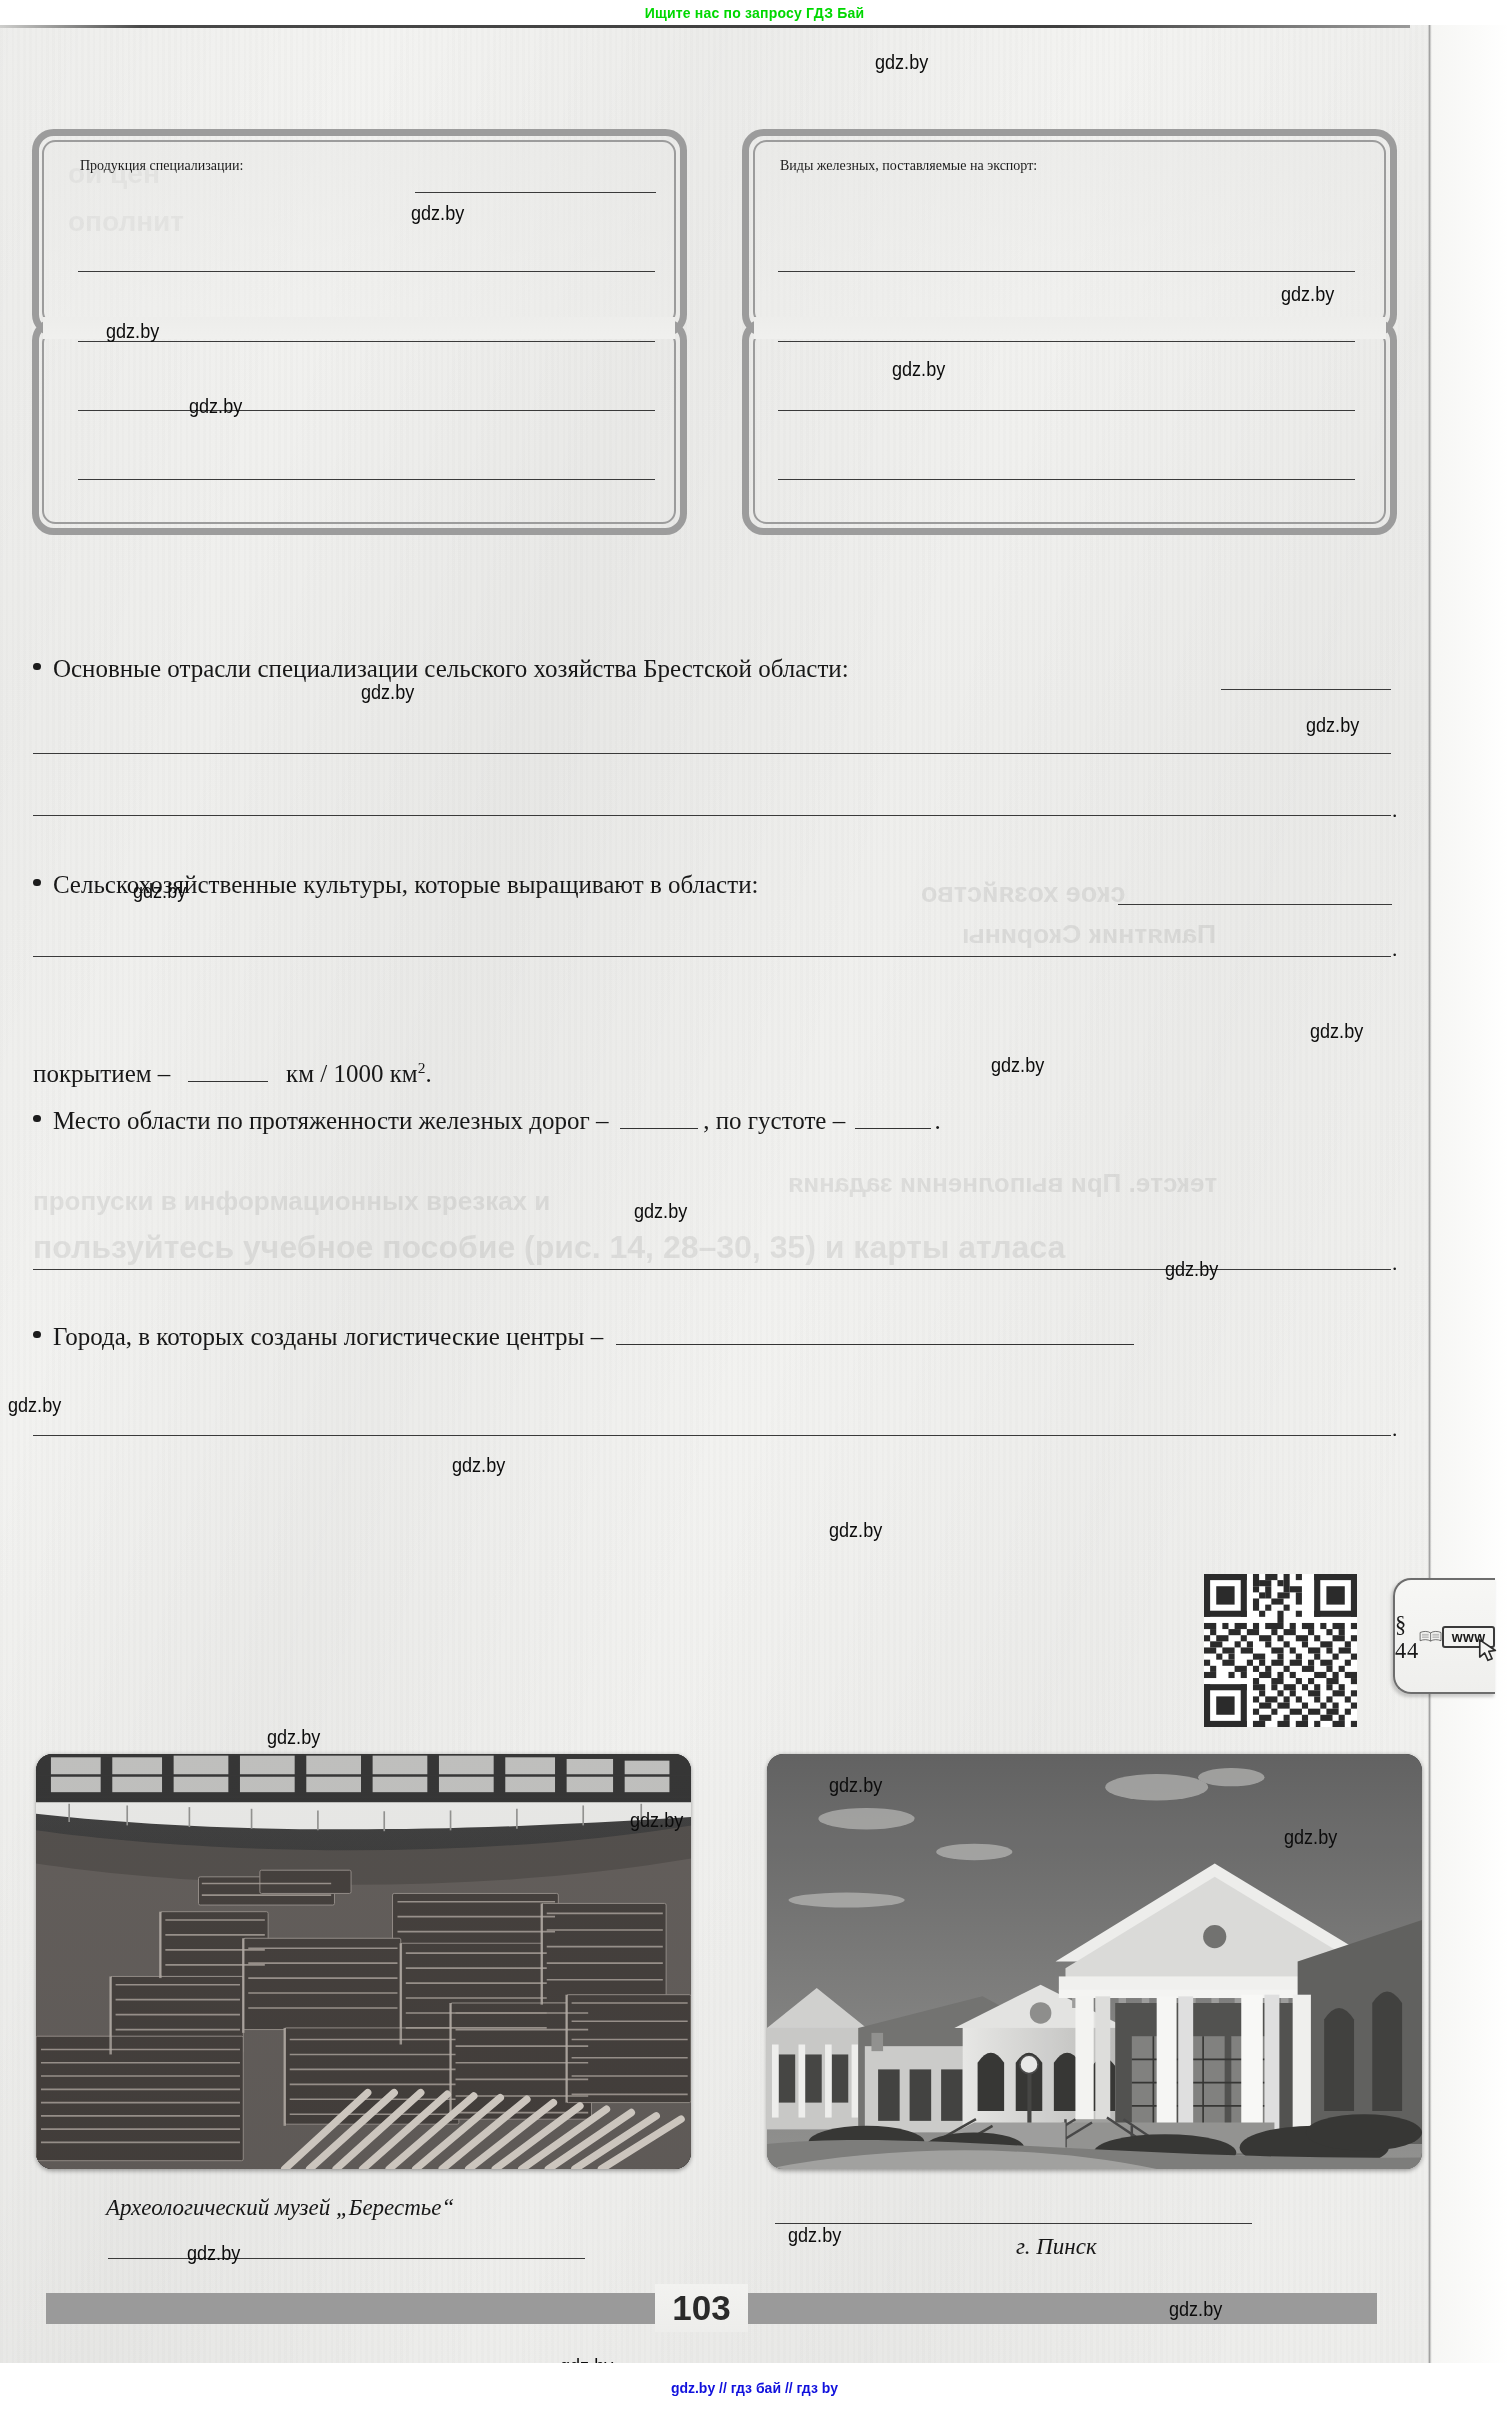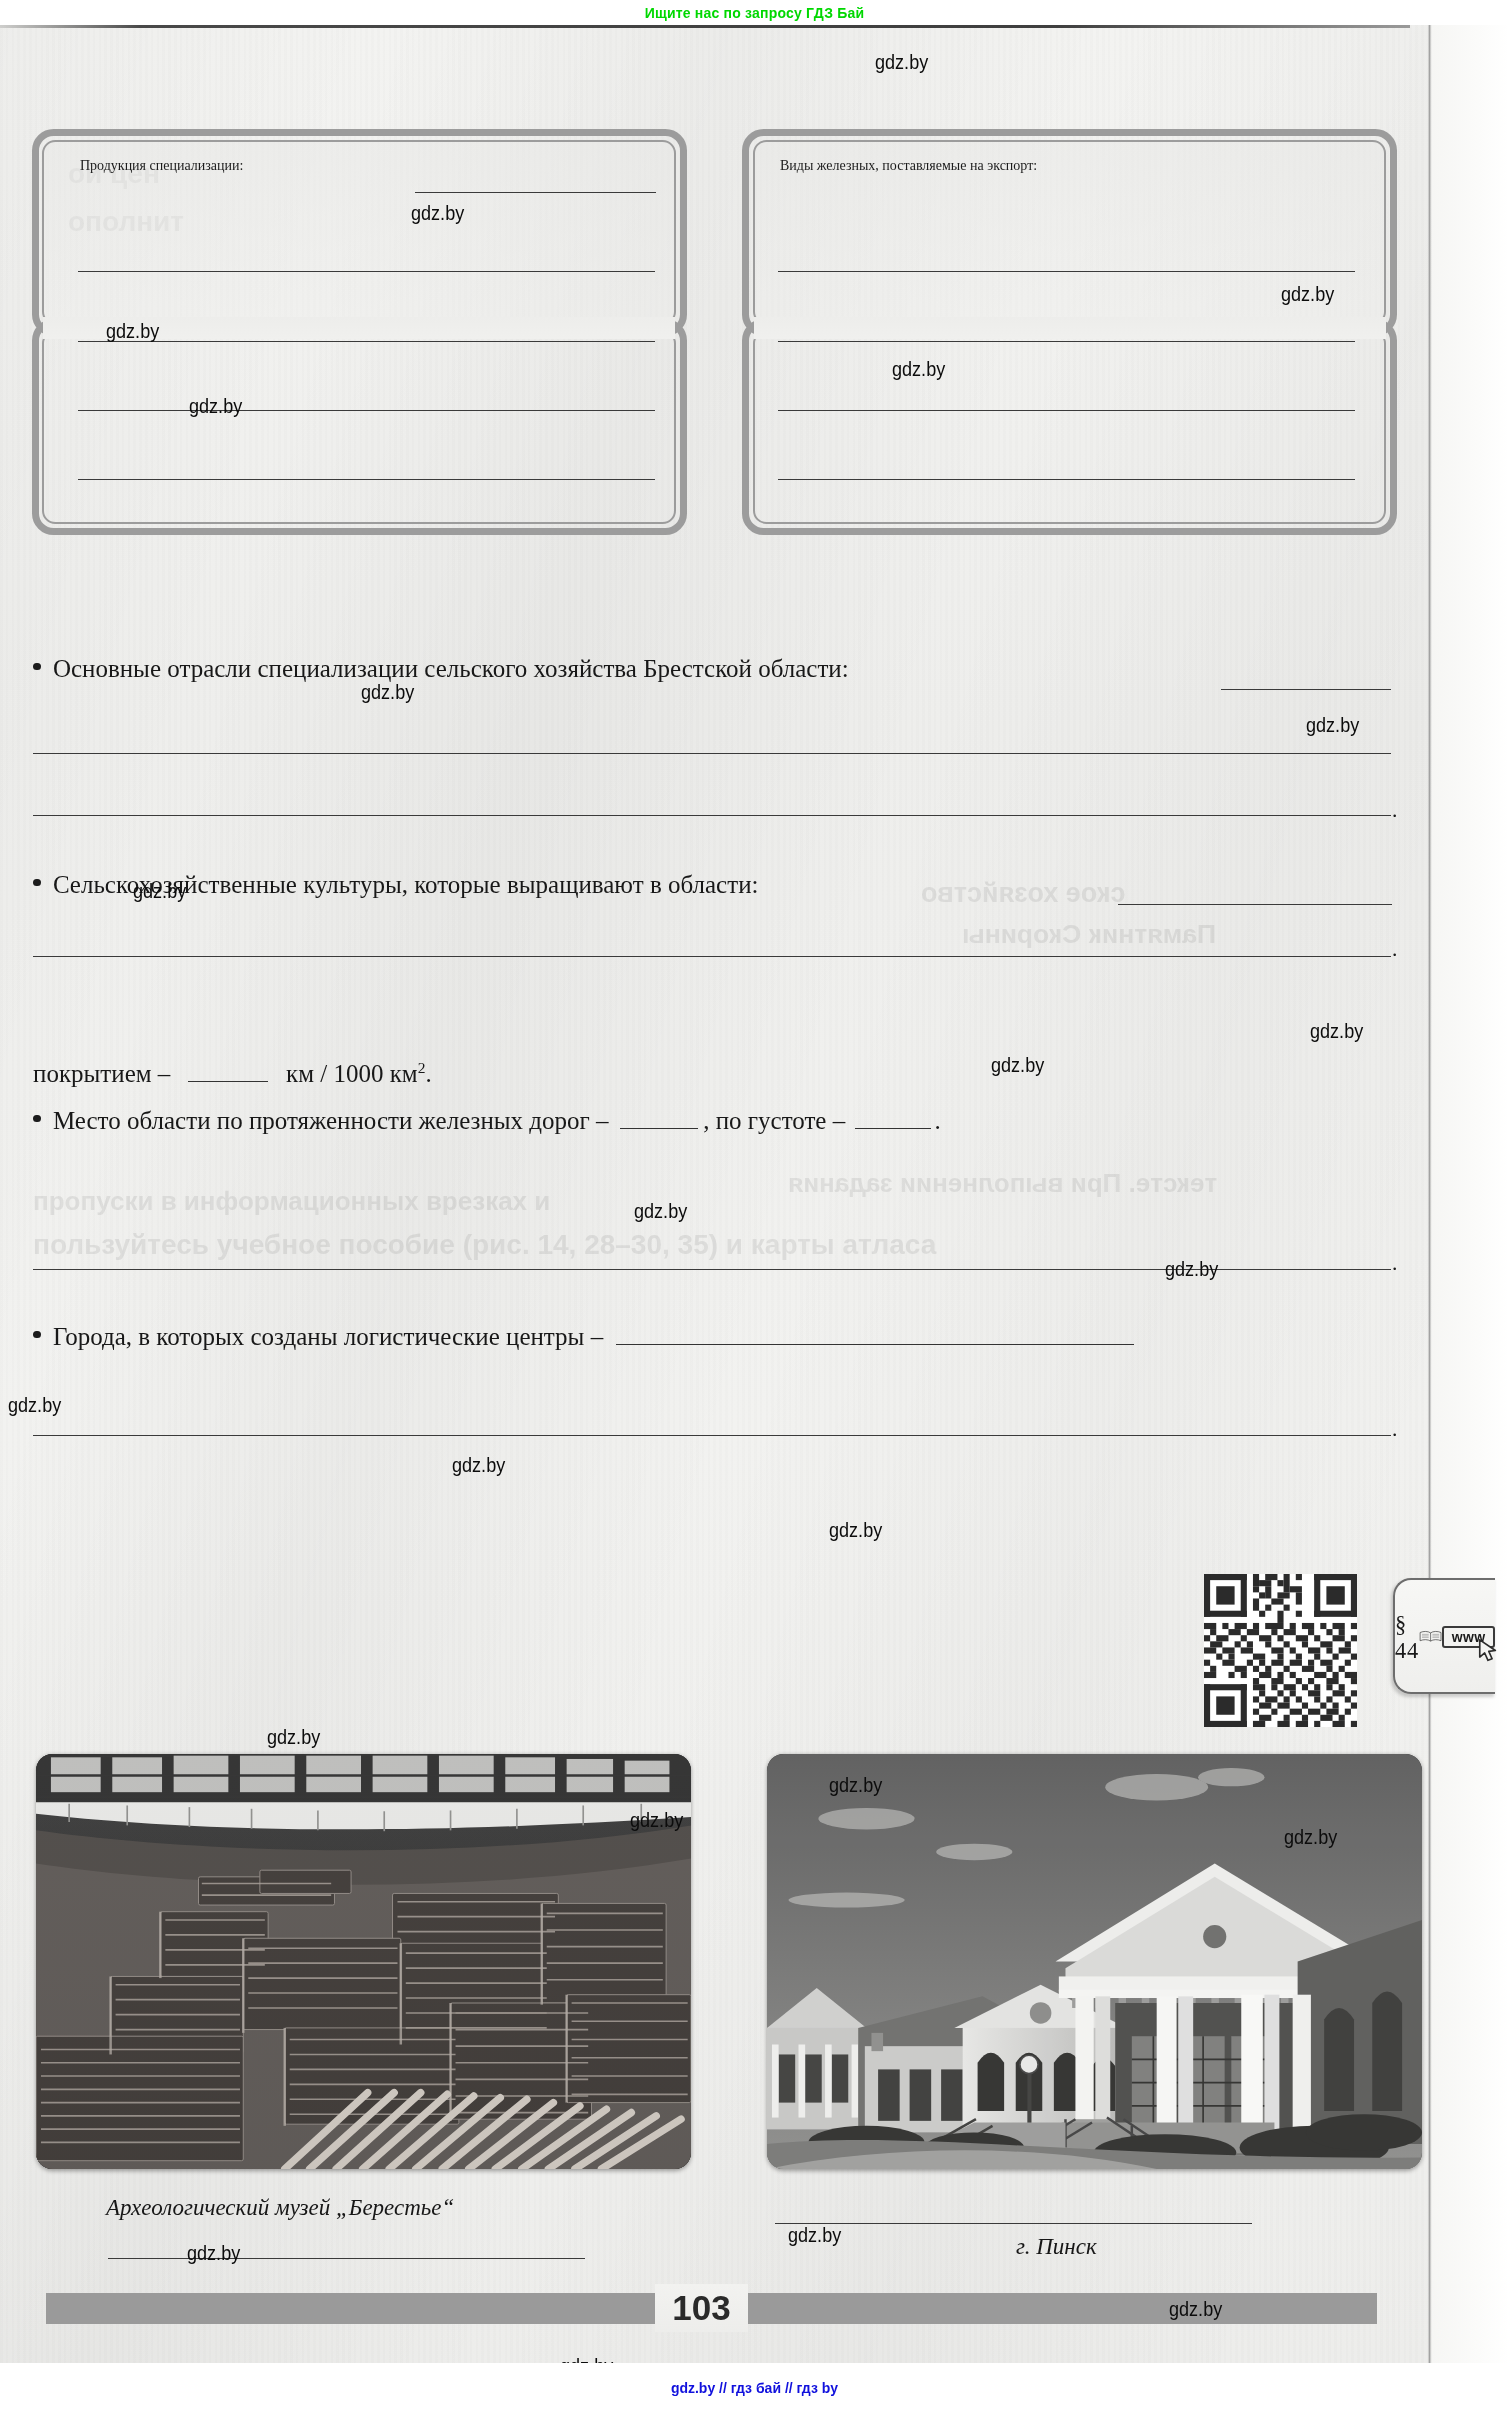--- a/index.html
+++ b/index.html
@@ -209,21 +209,21 @@
 
   <div class="scan-top-edge"></div>
   <div class="gutter-rule"></div>
   <div class="gutter-band"></div>
 
   <div class="ghost" style="left:68px;top:133px;font-size:28px;">ой цен</div>
   <div class="ghost" style="left:68px;top:181px;font-size:28px;">ополнит</div>
   <div class="ghost rev" style="left:921px;top:853px;font-size:27px;">ское хозяйство</div>
   <div class="ghost rev" style="left:962px;top:894px;font-size:26.5px;">Памятник Скорины</div>
   <div class="ghost" style="left:33px;top:1161px;font-size:26px;">пропуски в информационных врезках и</div>
-  <div class="ghost" style="left:33px;top:1204px;font-size:28px;">пользуйтесь учебное пособие (рис. 14, 28–30, 35) и карты атласа</div>
+  <div class="ghost" style="left:33px;top:1204px;font-size:32px;">пользуйтесь учебное пособие (рис. 14, 28–30, 35) и карты атласа</div>
   <div class="ghost rev" style="left:788px;top:1143px;font-size:26px;">тексте. При выполнении задания</div>
 
   <div class="frame" style="left:31.5px;top:104px;width:655px;height:207px;">
     <div class="body"></div>
     <div class="outer"></div>
     <div class="inner"></div>
   </div>
   <div class="frame-title" style="left:80px;top:133px;">Продукция специализации:</div>
   <div class="rule" style="left:415px;top:167px;width:241px;"></div>
   <div class="rule" style="left:78px;top:246px;width:577px;"></div>

